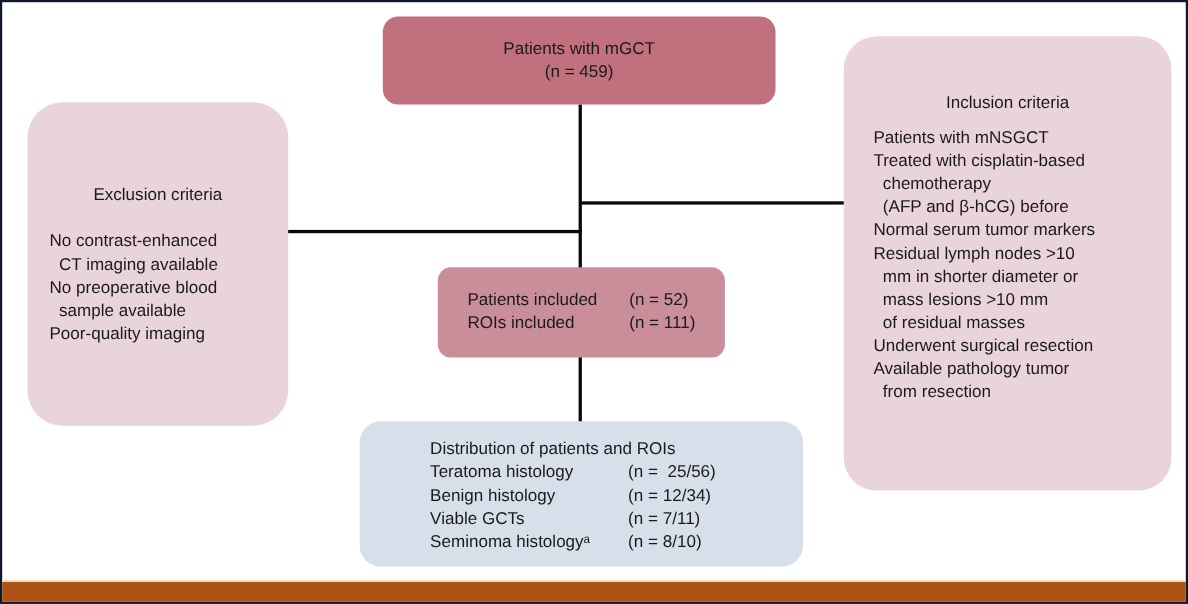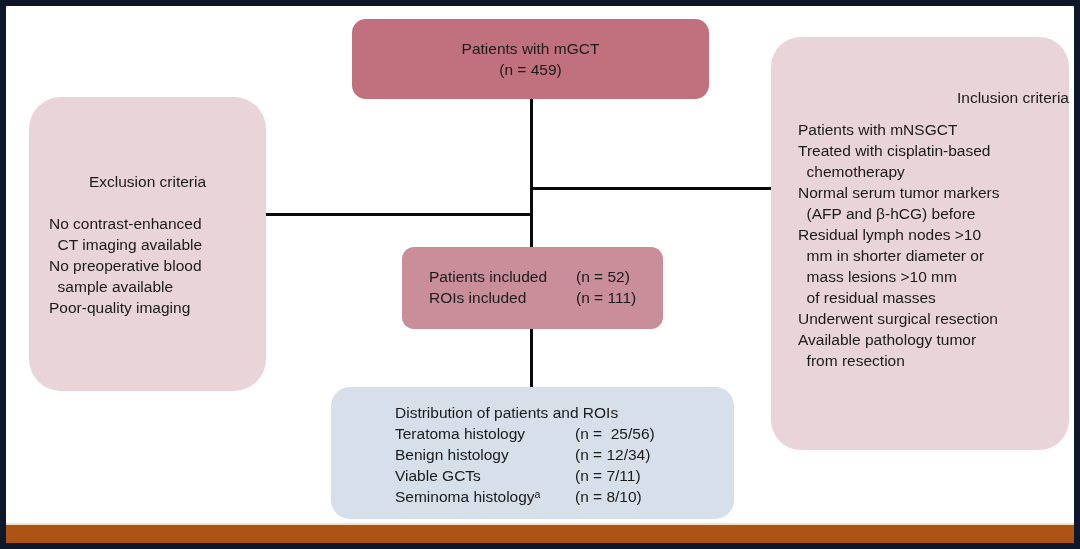--- a/index.html
+++ b/index.html
@@ -1,21 +1,21 @@
 <!DOCTYPE html>
 <html><head>
 <meta charset="utf-8">
 <style>
   html,body{margin:0;padding:0;background:#ffffff;}
   .frame{
     position:relative;
     width:1080px;height:549px;
     box-sizing:border-box;
     background:#ffffff;
-    border:6px solid #0f172a;
+    border:2px solid #0f172a;
     overflow:hidden;
     font-family:"Liberation Sans","DejaVu Sans",sans-serif;
     color:#1a1a1a;
     font-size:15.5px;
     line-height:21px;
   }
   .box{position:absolute;box-sizing:border-box;}
   .ln{white-space:pre;}
   .conn{position:absolute;background:#0a0a0a;}
 
@@ -35,21 +35,21 @@
   }
   .box-left .title{text-align:center;}
   .box-left .items{padding-left:20px;margin-top:21px;}
 
   
   .box-right{
     left:765px;top:31px;width:298px;height:413px;
     background:#e9d4d9;border-radius:30px;
     padding-top:50px;
   }
-  .box-right .title{text-align:right;}
+  .box-right .title{text-align:center;}
   .box-right .items{padding-left:27px;margin-top:11px;}
 
   
   .box-mid{
     left:396px;top:241px;width:261px;height:82px;
     background:#ca8e9a;border-radius:12px;
     padding:19px 0 0 27px;
   }
   .box-mid .row{display:flex;}
   .box-mid .lbl{width:147px;white-space:pre;}
@@ -100,22 +100,22 @@
       <div class="ln">Poor-quality imaging</div>
     </div>
   </div>
 
   <div class="box box-right">
     <div class="title ln">Inclusion criteria</div>
     <div class="items">
       <div class="ln">Patients with mNSGCT</div>
       <div class="ln">Treated with cisplatin-based</div>
       <div class="ln">  chemotherapy</div>
+      <div class="ln">  (AFP and β-hCG) before</div>
       <div class="ln">Normal serum tumor markers</div>
-      <div class="ln">  (AFP and β-hCG) before</div>
       <div class="ln">Residual lymph nodes &gt;10</div>
       <div class="ln">  mm in shorter diameter or</div>
       <div class="ln">  mass lesions &gt;10 mm</div>
       <div class="ln">  of residual masses</div>
       <div class="ln">Underwent surgical resection</div>
       <div class="ln">Available pathology tumor</div>
       <div class="ln">  from resection</div>
     </div>
   </div>
 

